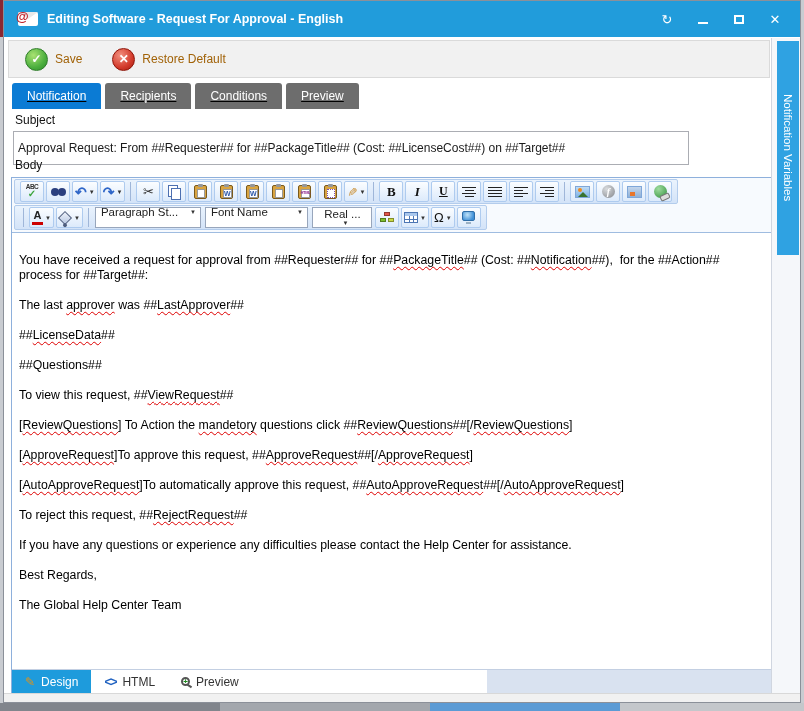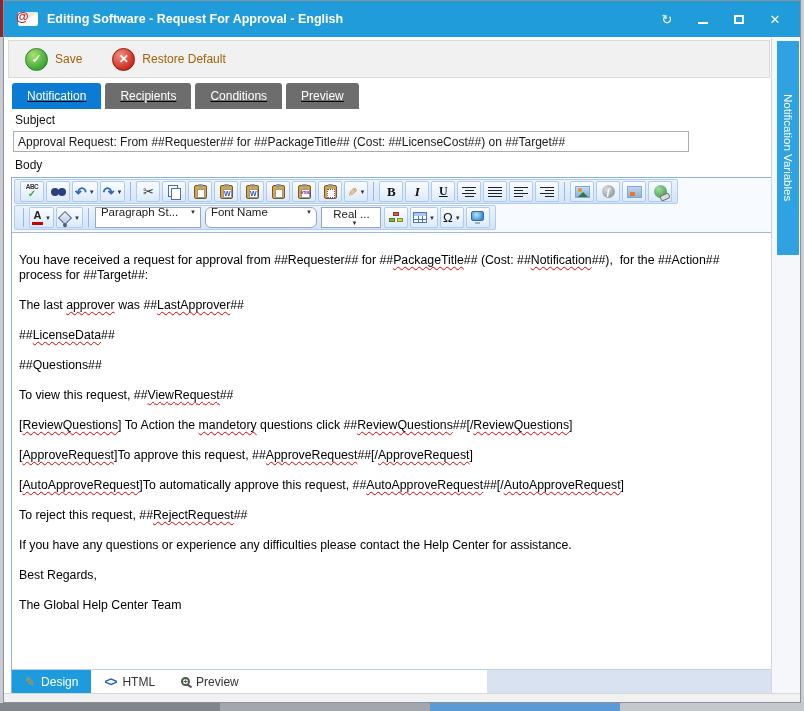--- a/index.html
+++ b/index.html
@@ -33,21 +33,21 @@
   .circ.green { background:radial-gradient(circle at 35% 30%, #A9E272, #4CAF3E 60%, #2E8A2A); border:1px solid #2F7D2A; }
   .circ.red { background:radial-gradient(circle at 35% 30%, #F2907F, #D33B2C 60%, #A31A0E); border:1px solid #8F1408; }
 
   
   .tabsrow { position:absolute; left:8px; top:82px; display:flex; gap:4px;text-decoration:underline; }
   .tab { height:26px; padding:0 15px; display:flex; align-items:center; font-size:12px; color:#fff; background:var(--c-tab_inactive,#6D6D6D); border-radius:3px 3px 0 0; cursor:default; }
   .tab.active { background:var(--c-tab_active,#0B7BD4); }
 
   
   .flabel { position:absolute; left:11px; font-size:12px; color:#111; }
-  .subject-input { position:absolute; left:9px; top:130px; width:676px; height:21px; border:1px solid #ABADB3; font-family:"Liberation Sans",sans-serif; font-size:12px; color:#1a1a1a; padding:3px 4px; background:#fff; }
+  .subject-input { position:absolute; left:9px; top:130px; width:676px; height:21px; border:1px solid #ABADB3; font-family:"Liberation Sans",sans-serif; font-size:12px; color:#1a1a1a; padding:16px 4px; background:#fff; }
 
   
   .editor { position:absolute; left:7px; top:176px; width:762px; height:517px; border:1px solid #8EB0DC; background:#fff; display:flex; flex-direction:column; }
   .toolzone { background:#F7FAFE; padding:1px 2px 2px 2px; border-bottom:1px solid #9FBCE0; }
   .tstrip { display:inline-flex; align-items:center; height:25px; padding:1px 4px; background:linear-gradient(#EAF3FD,#D3E3F8); border:1px solid #B3CCEC; border-radius:2px; vertical-align:top; }
   .row2 { margin-top:1px; }
   .tbtn { min-width:24px; height:21px; display:inline-flex; align-items:center; justify-content:center; border:1px solid #AECBEF; border-radius:2px; background:linear-gradient(#FBFDFF,#DCEAFB); margin:0 1px; padding:0 2px; cursor:default; }
   .vsep { width:1px; height:19px; background:#9FB6D9; margin:0 4px; }
   .caret { font-size:6px; color:#333; margin-left:2px; line-height:1; }
 
@@ -99,21 +99,21 @@
   .tableic { width:14px; height:11px; border:1px solid #4C76B4; background-color:#fff;
     background-image: linear-gradient(to bottom, #A9C7EC 0 3px, transparent 3px),
       linear-gradient(to right, transparent 0 4px, #4C76B4 4px 5px, transparent 5px 8px, #4C76B4 8px 9px, transparent 9px),
       linear-gradient(to bottom, transparent 0 6px, #4C76B4 6px 7px, transparent 7px); }
   .i-omega { font-size:13px; color:#111; line-height:1; }
   .moduleic { position:relative; width:13px; height:10px; border:1px solid #2F6EA8; border-radius:2px; background:radial-gradient(circle at 40% 35%, #BFE3F9, #3F8FD6 75%); margin-bottom:3px; }
   .moduleic::after { content:""; position:absolute; left:3px; bottom:-4px; width:5px; height:2px; background:#9BB1C4; }
 
   .dd { height:21px; background:#fff; border:1px solid #98A6BC; display:inline-flex; align-items:center; justify-content:space-between; padding:0 4px 12px 5px; font-size:11.5px; color:#222; margin:0 2px; cursor:default; }
   .dd .caret { margin-left:6px; }
-  .dd.w1{width:106px;} .dd.w2{width:112px;border-radius:6px;} .dd.w3{width:60px;flex-direction:column;}
+  .dd.w1{width:106px;} .dd.w2{width:103px;} .dd.w3{width:60px;flex-direction:column;}
 
   
   .edcontent { flex:1 1 auto; background:#fff; padding:5px 7px; font-size:12.3px; color:#000; overflow:hidden; cursor:text; }
   .ed-line { line-height:15px; min-height:15px; white-space:pre-wrap; }
   .sq { text-decoration:underline; text-decoration-style:wavy; text-decoration-color:var(--c-squiggle,#DE0000); text-decoration-thickness:1px; text-underline-offset:2px; text-decoration-skip-ink:none; }
 
   
   .edtabs { height:24px; border-top:1px solid #C3CFE2; background:linear-gradient(to right, #FFFFFF 0 475px, #D9E2F0 475px); display:flex; align-items:stretch; }
   .etab { display:flex; align-items:center; gap:6px; padding:0 13px; font-size:12px; color:#333; cursor:default; }
   .etab.active { background:var(--c-design_tab,#1E9BDC); color:#fff; }

